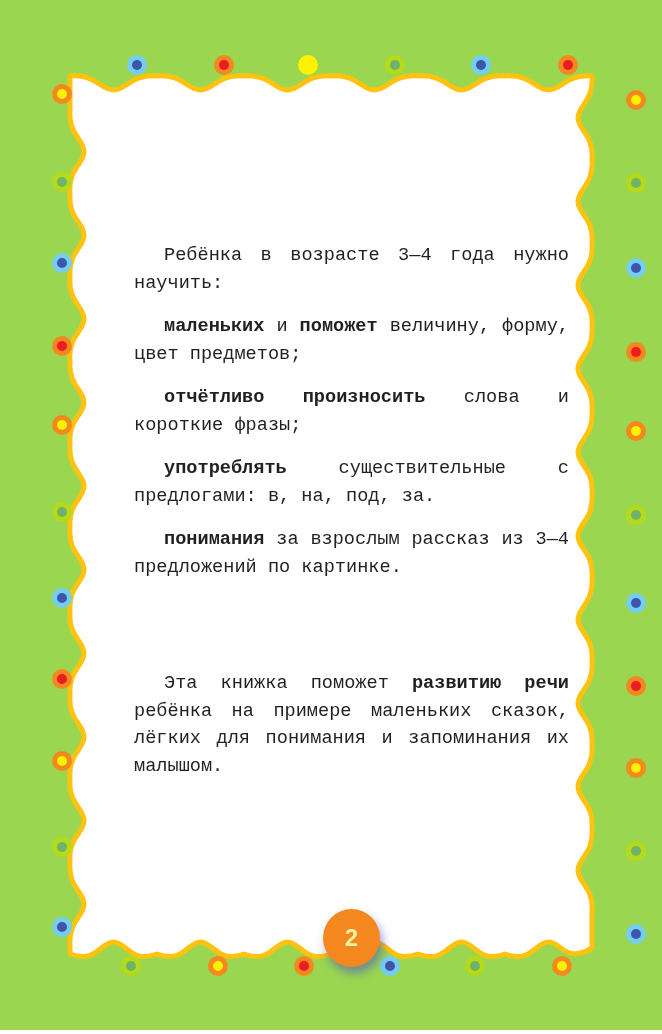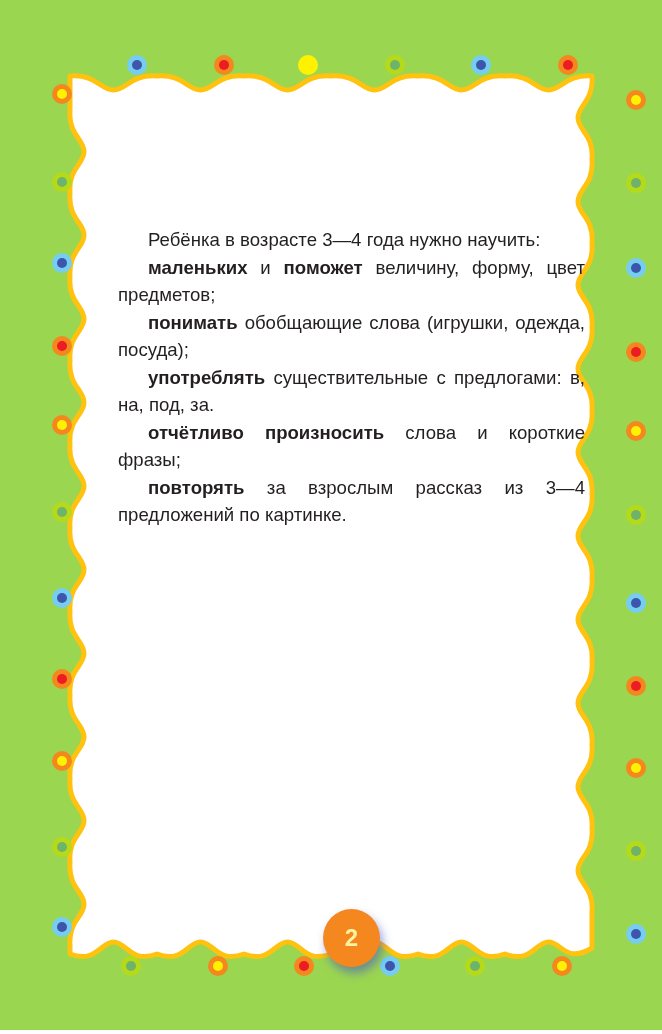--- a/index.html
+++ b/index.html
@@ -19,21 +19,21 @@
   }
   .content {
     position: absolute; left: 118px; top: 226px; width: 467px;
     color: #231f20; font-size: 18.6px; line-height: 27.5px;
   }
   .title {
     text-align: center; color: #2e3f8f; font-weight: bold;
     font-size: 22px; letter-spacing: 1px; word-spacing: 5px;
     margin: 0 0 12px 0; line-height: 28px;
   }
-  .para { text-align: justify; text-indent: 30px; margin: 0; }
+  .para { text-align: justify; text-indent: 30px; margin: 16px; font-family: Liberation Mono, monospace; }
   .para b { font-weight: bold; }
   .gap { height: 57px; }
   .badge {
     position: absolute; left: 323px; top: 909px; width: 57px; height: 58px;
     border-radius: 50%; background: #f5871f;
     box-shadow: 3px 6px 10px rgba(70, 80, 200, 0.55);
     display: flex; align-items: center; justify-content: center;
     color: #fdf3a0; font-weight: bold; font-size: 24px;
   }
   .bottom-strip {
@@ -153,33 +153,33 @@
   </div>
 
 <div class="content">
 
   <p class="para">Ребёнка в возрасте 3—4  года нужно научить:</p>
 
   <p class="para">
     <b>маленьких</b><span> и </span><b>поможет</b><span> величину, форму, цвет предметов;</span>
   </p>
   <p class="para">
-    <b>понимать</b><span> обобщающие слова (игрушки, одежда, посуда);</span>
+    <b>отчётливо произносить</b><span> слова и короткие фразы;</span>
   </p>
   <p class="para">
     <b>употреблять</b><span> существительные с предлогами: в, на, под, за.</span>
   </p>
   <p class="para">
-    <b>отчётливо произносить</b><span> слова и короткие фразы;</span>
-  </p>
-  <p class="para">
-    <b>повторять</b><span> за взрослым рассказ из 3—4 предложений по картинке.</span>
+    <b>понимания</b><span> за взрослым рассказ из 3—4 предложений по картинке.</span>
   </p>
 
   <div class="gap"></div>
 
+  <p class="para">
+    <span>Эта книжка поможет </span><b>развитию речи</b><span> ребёнка на примере маленьких сказок, лёгких для понимания и запоминания их малышом.</span>
+  </p>
 </div>
 
 <div class="badge">
   <span>2</span>
 </div>
 
 <div class="bottom-strip"></div>
 
 </body></html>

